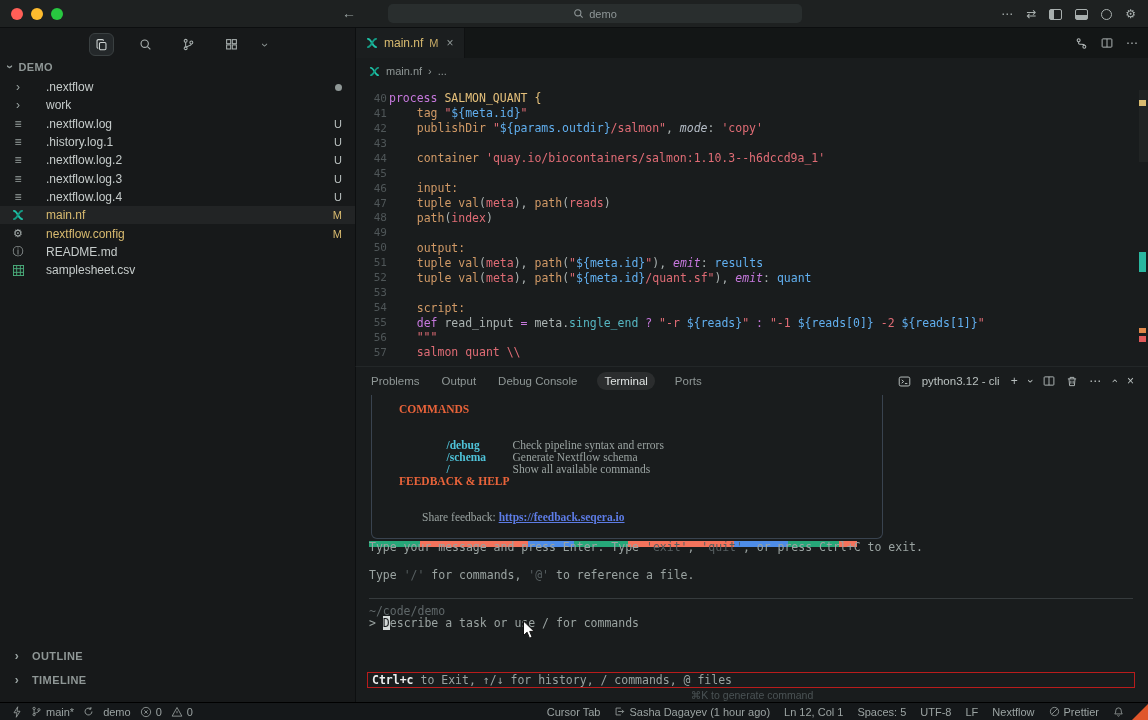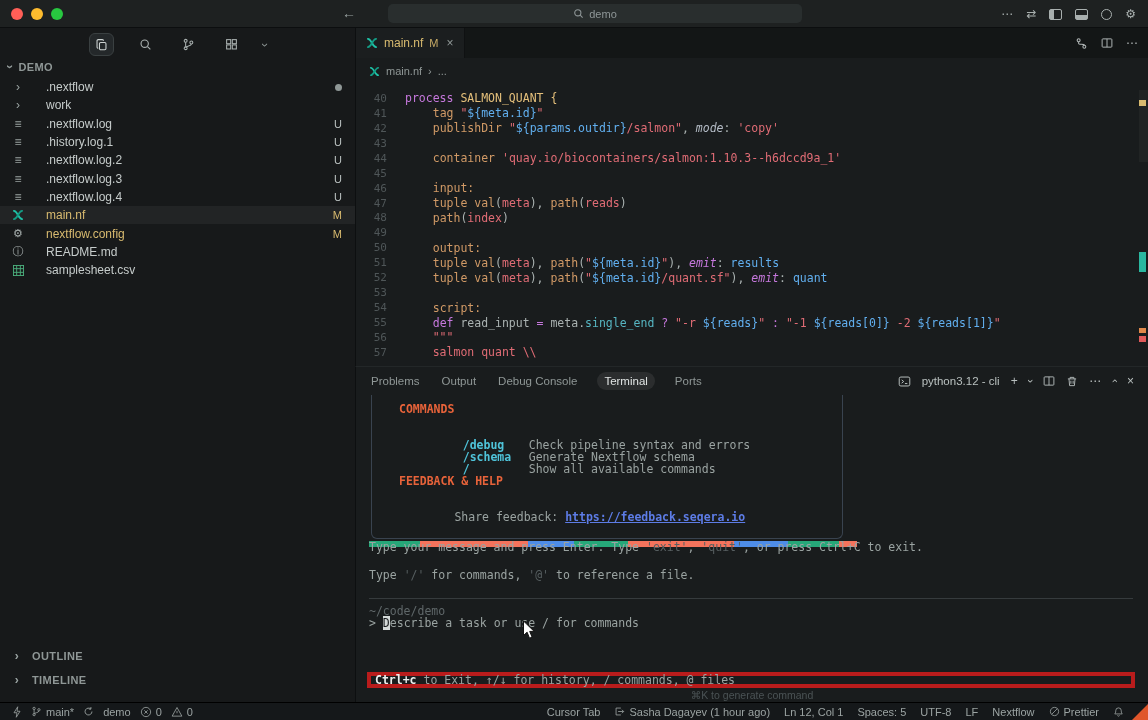--- a/index.html
+++ b/index.html
@@ -52,21 +52,21 @@
   .tab-badge{ color:#c7ab66; font-size:11px; }
   .tab-close{ color:#8f9796; font-size:12px; margin-left:2px; }
   .ed-actions{ position:absolute; right:10px; top:0; height:30px; display:flex; align-items:center; gap:13px; color:#b0b6b6; }
   #breadcrumb{ position:absolute; top:30px; left:0; width:100%; height:26px; display:flex; align-items:center; gap:6px;
     padding-left:13px; color:#8f9796; font-size:11px; }
   #code-area{ position:absolute; top:56px; left:0; right:0; bottom:0; overflow:hidden;
     font-family:"DejaVu Sans Mono",monospace; font-size:11.5px; }
   #code-lines{ padding-top:7px; }
   .cline{ height:14.95px; display:flex; align-items:center; }
   .ln{ width:31px; text-align:right; color:#4f5658; flex:none; font-size:11px; }
-  .csegs{ margin-left:18px; white-space:pre; }
+  .csegs{ margin-left:2px; white-space:pre; }
   #ruler{ position:absolute; right:2px; top:0; width:7px; height:100%; }
   .rmark{ position:absolute; right:0; width:7px; }
   #scroll-thumb{ position:absolute; right:0; top:6px; width:9px; height:72px; background:rgba(255,255,255,.035); }
   
   .sg-kw{color:#c678dd} .sg-kw2{color:#d19a66} .sg-fn{color:#e5c07b}
   .sg-str{color:#e06c75} .sg-interp{color:#61afef} .sg-prop{color:#56b6c2}
   .sg-ital{color:#c678dd;font-style:italic} .sg-mode{color:#b5bdc7;font-style:italic}
   .sg-pl{color:#aab2b1}
   
   .sg-g{color:#9aa3a1} .sg-dim{color:#575f61}
@@ -79,36 +79,36 @@
   #panel-tabs{ position:absolute; top:0; left:13px; height:28px; display:flex; align-items:center; gap:18px;
     font-family:"Liberation Sans",sans-serif; font-size:11.5px; color:#8f9796; }
   .ptab{ cursor:pointer; padding:3px 2px; }
   .ptab.active{ background:rgba(255,255,255,.08); border-radius:9px; padding:3px 7px; color:#e0e4e3; }
   #panel-controls{ position:absolute; top:0; right:14px; height:28px; display:flex; align-items:center; gap:11px;
     font-family:"Liberation Sans",sans-serif; color:#b9c0bf; }
   #shell-label{ font-size:11.5px; }
   .pc-ico{ font-size:12px; line-height:1; }
   .rot90{ display:inline-block; transform:rotate(90deg); font-size:11px; }
   .rot270{ display:inline-block; transform:rotate(270deg); font-size:11px; }
-  #cmdbox{ position:absolute; left:15px; top:28px; width:472px; height:144px;
-    border:1px solid #39434f; border-top:none; border-radius:0 0 6px 6px; padding:8px 0 0 27px; }
+  #cmdbox{ position:absolute; left:15px; top:28px; width:512px; height:144px;
+    border:1px solid #39434f; border-top:none; border-radius:0 0 6px 6px; padding:8px 0 0 27px;font-family:Liberation Serif, serif; }
   .tline{ height:12px; line-height:12px; white-space:pre; }
   .t-head{ color:#e8633a; font-weight:bold; }
   .cmd-row .cmd{ display:inline-block; width:66px; color:#4fc3d9; font-weight:bold;margin-left:36px; }
   .cmd-row .desc{ color:#9aa3a1; }
   .t-link{ color:#5d7ce6; font-weight:bold; text-decoration:underline;text-align:center; }
   #gradient-bar{ position:absolute; left:13px; top:174px; height:6px; display:flex; }
   .gseg{ height:6px; }
   #msg1{ position:absolute; left:13px; top:174px; } 
   #msg2{ position:absolute; left:13px; top:201.5px; }
   #hsep{ position:absolute; left:13px; width:764px; top:231px; height:1px; background:#363b3d; }
   #cwd{ position:absolute; left:13px; top:237px; color:#5f6769; }
   #promptline{ position:absolute; left:13px; top:249px; white-space:pre; }
   #bottombox{ position:absolute; left:11px; top:305px; width:768px; height:16px;
-    border:4px solid #b91c1c; display:flex; align-items:center; padding-left:4px; white-space:pre; }
+    border:1px solid #b91c1c; display:flex; align-items:center; padding-left:4px; white-space:pre; }
   #kbd-hint{ position:absolute; left:0; top:322px; width:100%; text-align:center;
     color:#4b5355; font-size:10.5px; font-family:"Liberation Sans",sans-serif; }
   
   #statusbar{ position:absolute; left:0; top:702px; width:1148px; height:18px; background:#15181a;
     border-top:1px solid #000; display:flex; align-items:center; font-size:11px; color:#9ba3a2; }
   .st-left{ display:flex; align-items:center; gap:9px; padding-left:12px; }
   .st-right{ margin-left:auto; display:flex; align-items:center; gap:14px; padding-right:24px; }
   .st-item{ display:flex; align-items:center; gap:4px; cursor:pointer; white-space:nowrap; }
   #corner-triangle{ position:absolute; right:0; bottom:0; width:0; height:0;
     border-bottom:16px solid #e0562b; border-left:16px solid transparent; }

